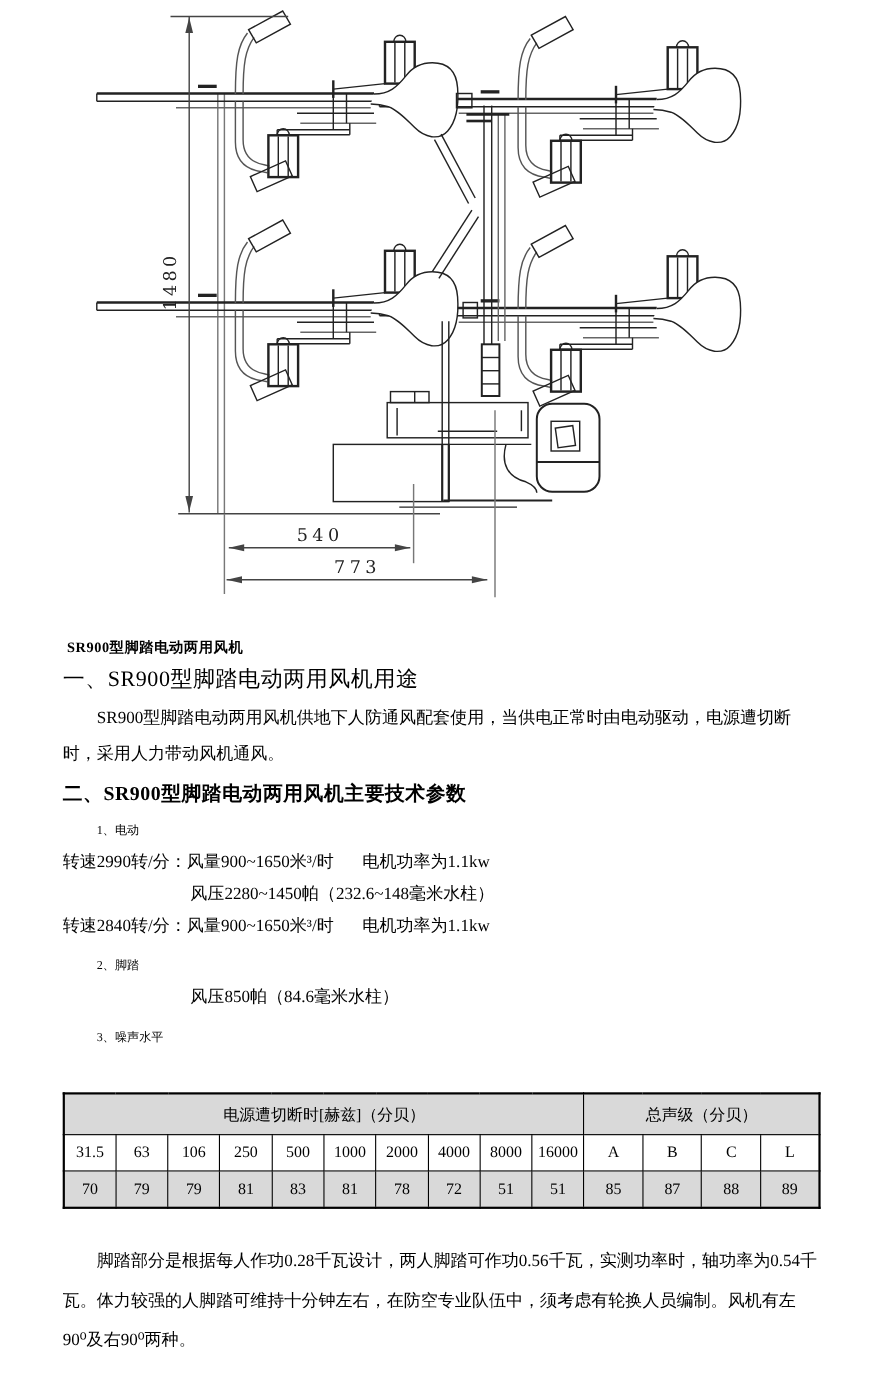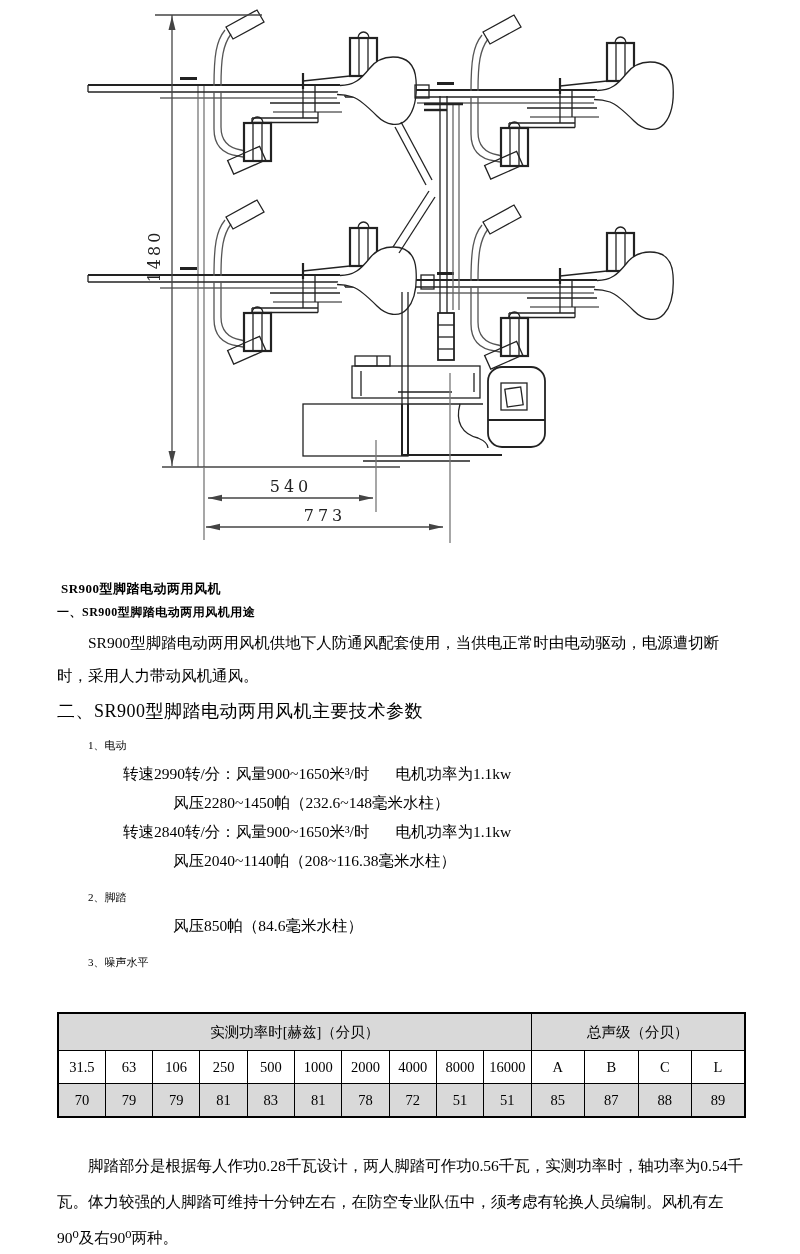--- a/index.html
+++ b/index.html
@@ -5,25 +5,25 @@
   html,body{margin:0;padding:0;background:#ffffff;}
   body{
     width:800px;height:1254px;overflow:hidden;
     font-family:"Liberation Serif","DejaVu Serif",serif;
     color:#000;
   }
   svg text{font-family:"DejaVu Serif","Liberation Serif",serif;}
   .drawing-wrap{width:800px;height:560px;}
   .doc{padding:0 56px 0 57px;}
   .title{font-size:13px;font-weight:bold;margin:20px 0 0 4px;letter-spacing:.5px;}
-  .h1{font-size:12px;font-weight:bold;margin-top:6px;letter-spacing:.5px;}
-  .h2{font-size:18px;font-weight:normal;margin-top:7px;letter-spacing:.5px;}
+  .h1{font-size:20px;font-weight:normal;margin-top:6px;letter-spacing:.5px;}
+  .h2{font-size:18px;font-weight:bold;margin-top:7px;letter-spacing:.5px;}
   .body-para{font-size:15.5px;line-height:33px;text-indent:2em;margin-top:5px;}
   .group-label{font-size:11px;line-height:28px;margin:8px 0 0 31px;}
-  .spec-main{font-size:15.5px;line-height:29px;margin-left:66px;}
+  .spec-main{font-size:15.5px;line-height:29px;}
   .spec-sub{font-size:15.5px;line-height:29px;margin-left:116px;}
   .power{margin-left:26px;}
   table.noise{
     border-collapse:collapse;margin-top:36px;width:687px;table-layout:fixed;
     border:2.5px solid #000;font-size:14.5px;
   }
   table.noise td{border:1.6px solid #000;text-align:center;padding:0;}
   table.noise tr.shade td{background:#d9d9d9;}
   table.noise tr.hdr td{height:36px;}
   table.noise tr.freq td{height:32px;}
@@ -160,21 +160,20 @@
   <div class="h2">二、SR900型脚踏电动两用风机主要技术参数</div>
 
   <div class="group-label">1、电动</div>
   <div class="spec-main">
     <span>转速2990转/分：</span><span>风量900~1650米³/时</span><span class="power">电机功率为1.1kw</span>
   </div>
   <div class="spec-sub">风压2280~1450帕（232.6~148毫米水柱）</div>
   <div class="spec-main">
     <span>转速2840转/分：</span><span>风量900~1650米³/时</span><span class="power">电机功率为1.1kw</span>
   </div>
-  <div class="spec-sub">风压2040~1140帕（208~116.38毫米水柱）</div>
 
   <div class="group-label">2、脚踏</div>
   <div class="spec-sub">风压850帕（84.6毫米水柱）</div>
 
   <div class="group-label">3、噪声水平</div>
 
   <table class="noise">
     <colgroup>
       <col class="cf">
         <col class="cf">
@@ -186,21 +185,21 @@
         <col class="cf">
         <col class="cf">
         <col class="cf">
       <col class="cl">
         <col class="cl">
         <col class="cl">
         <col class="cl">
     </colgroup>
     <tbody>
         <tr class="shade hdr">
-      <td colspan="10">实测功率时[赫兹]（分贝）</td>
+      <td colspan="10">电源遭切断时[赫兹]（分贝）</td>
       <td colspan="4">总声级（分贝）</td>
     </tr>
     <tr class="freq">
       <td>31.5</td>
       <td>63</td>
       <td>106</td>
       <td>250</td>
       <td>500</td>
       <td>1000</td>
       <td>2000</td>

